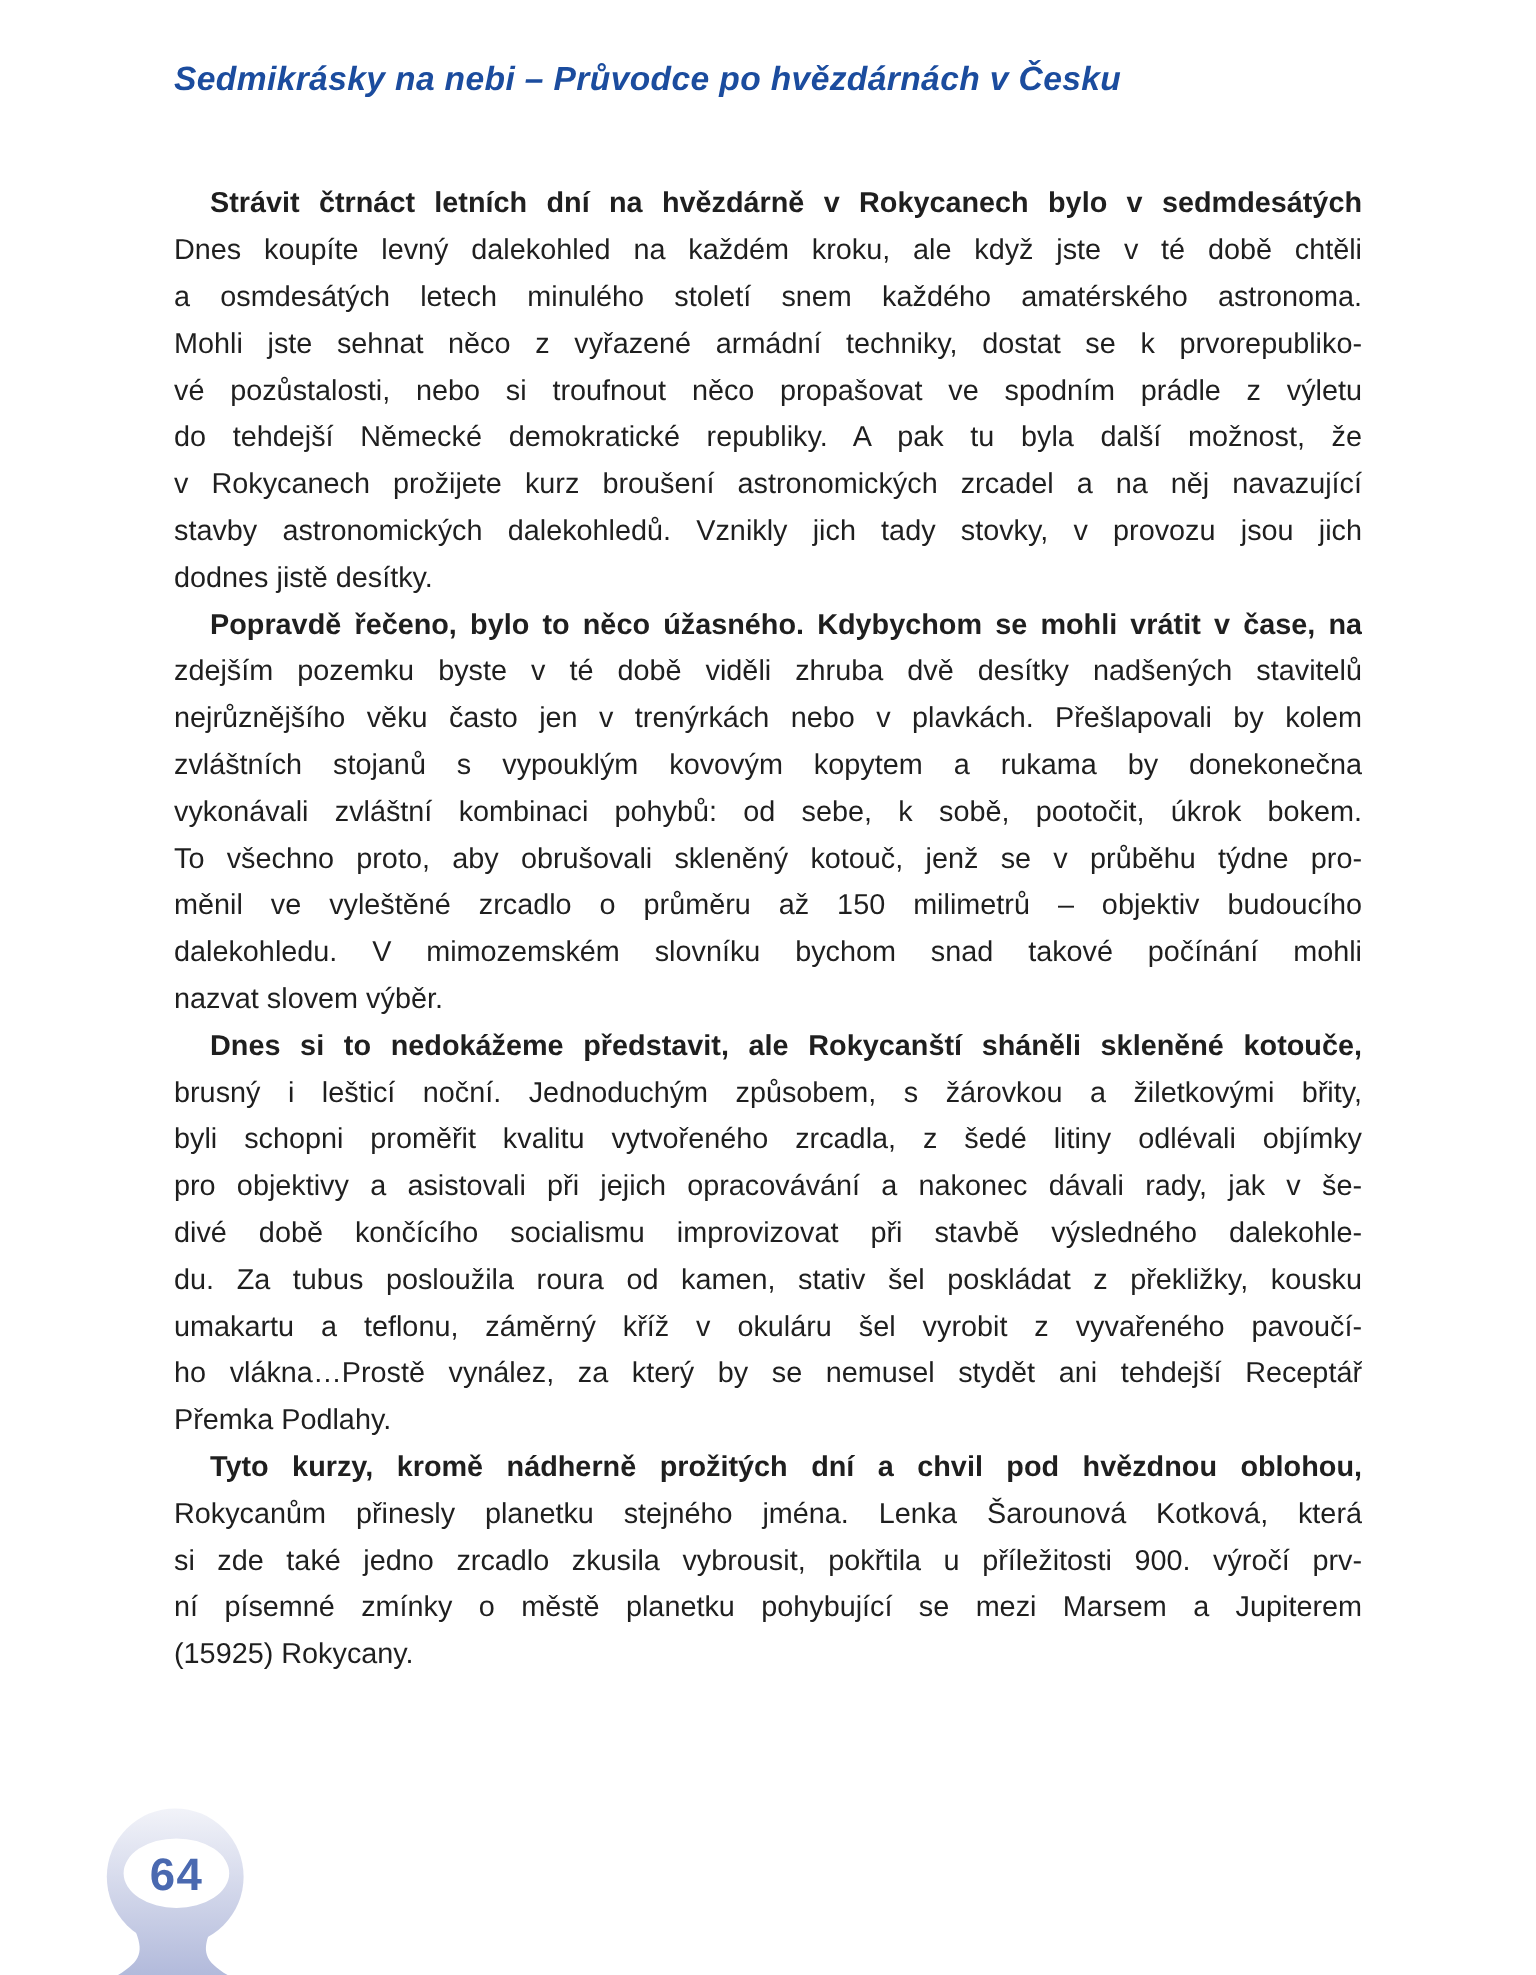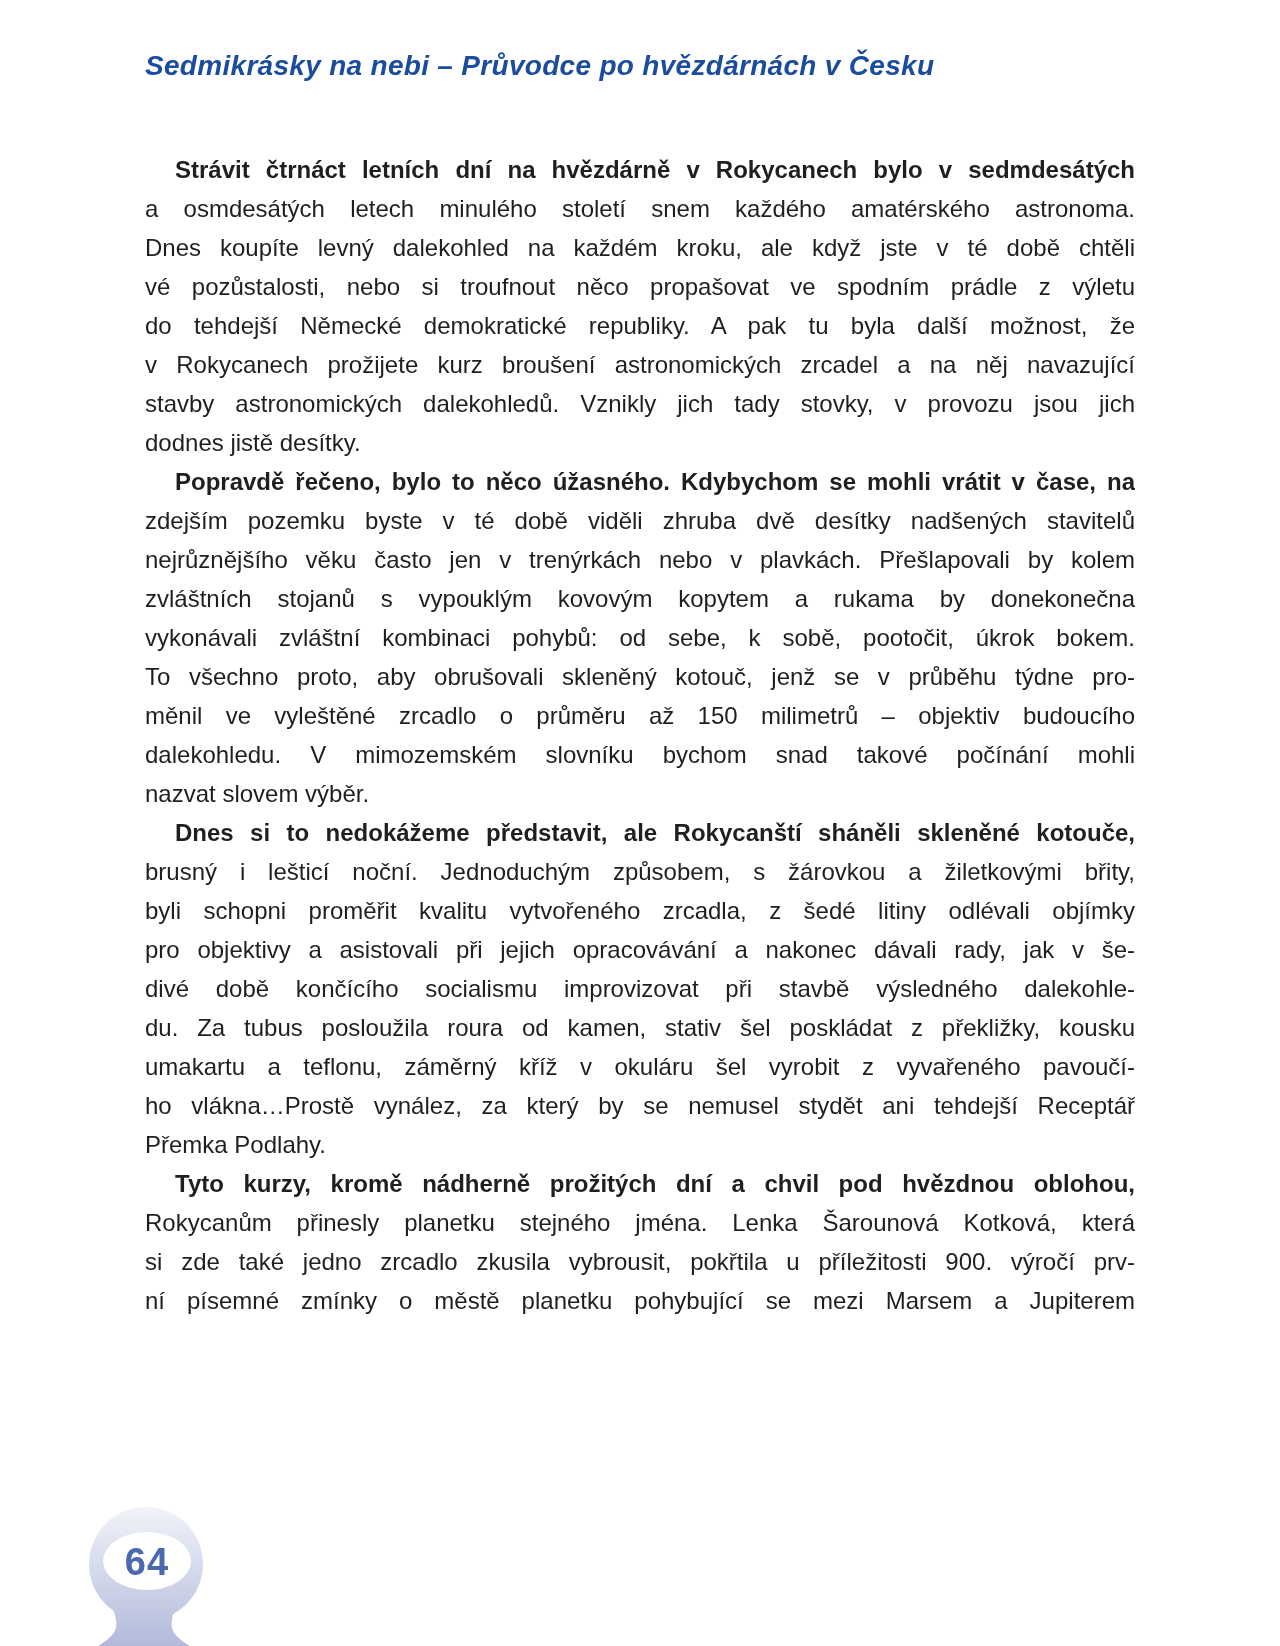--- a/index.html
+++ b/index.html
@@ -83,22 +83,23 @@
 
 <div class="page">
 
   <header class="running-header">
     <span class="header-title">Sedmikrásky na nebi – Průvodce po hvězdárnách v Česku</span>
   </header>
 
   <main class="body-text" id="body-text">
       <div class="para">
         <div class="line first">Strávit čtrnáct letních dní na hvězdárně v Rokycanech bylo v sedmdesátých</div>
+        <div class="line">Dnes koupíte levný dalekohled na každém kroku, ale když jste v té době chtěli</div>
         <div class="line">a osmdesátých letech minulého století snem každého amatérského astronoma.</div>
-        <div class="line">Dnes koupíte levný dalekohled na každém kroku, ale když jste v té době chtěli</div>
+        <div class="line">Mohli jste sehnat něco z vyřazené armádní techniky, dostat se k prvorepubliko-</div>
         <div class="line">vé pozůstalosti, nebo si troufnout něco propašovat ve spodním prádle z výletu</div>
         <div class="line">do tehdejší Německé demokratické republiky. A pak tu byla další možnost, že</div>
         <div class="line">v Rokycanech prožijete kurz broušení astronomických zrcadel a na něj navazující</div>
         <div class="line">stavby astronomických dalekohledů. Vznikly jich tady stovky, v provozu jsou jich</div>
         <div class="line last">dodnes jistě desítky.</div>
       </div>
       <div class="para">
         <div class="line first">Popravdě řečeno, bylo to něco úžasného. Kdybychom se mohli vrátit v čase, na</div>
         <div class="line">zdejším pozemku byste v té době viděli zhruba dvě desítky nadšených stavitelů</div>
         <div class="line">nejrůznějšího věku často jen v trenýrkách nebo v plavkách. Přešlapovali by kolem</div>
@@ -118,20 +119,21 @@
         <div class="line">du. Za tubus posloužila roura od kamen, stativ šel poskládat z překližky, kousku</div>
         <div class="line">umakartu a teflonu, záměrný kříž v okuláru šel vyrobit z vyvařeného pavoučí-</div>
         <div class="line">ho vlákna…Prostě vynález, za který by se nemusel stydět ani tehdejší Receptář</div>
         <div class="line last">Přemka Podlahy.</div>
       </div>
       <div class="para">
         <div class="line first">Tyto kurzy, kromě nádherně prožitých dní a chvil pod hvězdnou oblohou,</div>
         <div class="line">Rokycanům přinesly planetku stejného jména. Lenka Šarounová Kotková, která</div>
         <div class="line">si zde také jedno zrcadlo zkusila vybrousit, pokřtila u příležitosti 900. výročí prv-</div>
         <div class="line">ní písemné zmínky o městě planetku pohybující se mezi Marsem a Jupiterem</div>
+        <div class="line last">(15925) Rokycany.</div>
       </div>
     </main>
 
   <div class="ornament">
     <svg width="136" height="144" viewBox="0 0 136 144">
       <defs>
         <linearGradient id="orn-grad" x1="0" y1="0" x2="0" y2="144" gradientUnits="userSpaceOnUse">
           <stop class="s0" offset="0"></stop>
           <stop class="s1" offset="1"></stop>
         </linearGradient>

